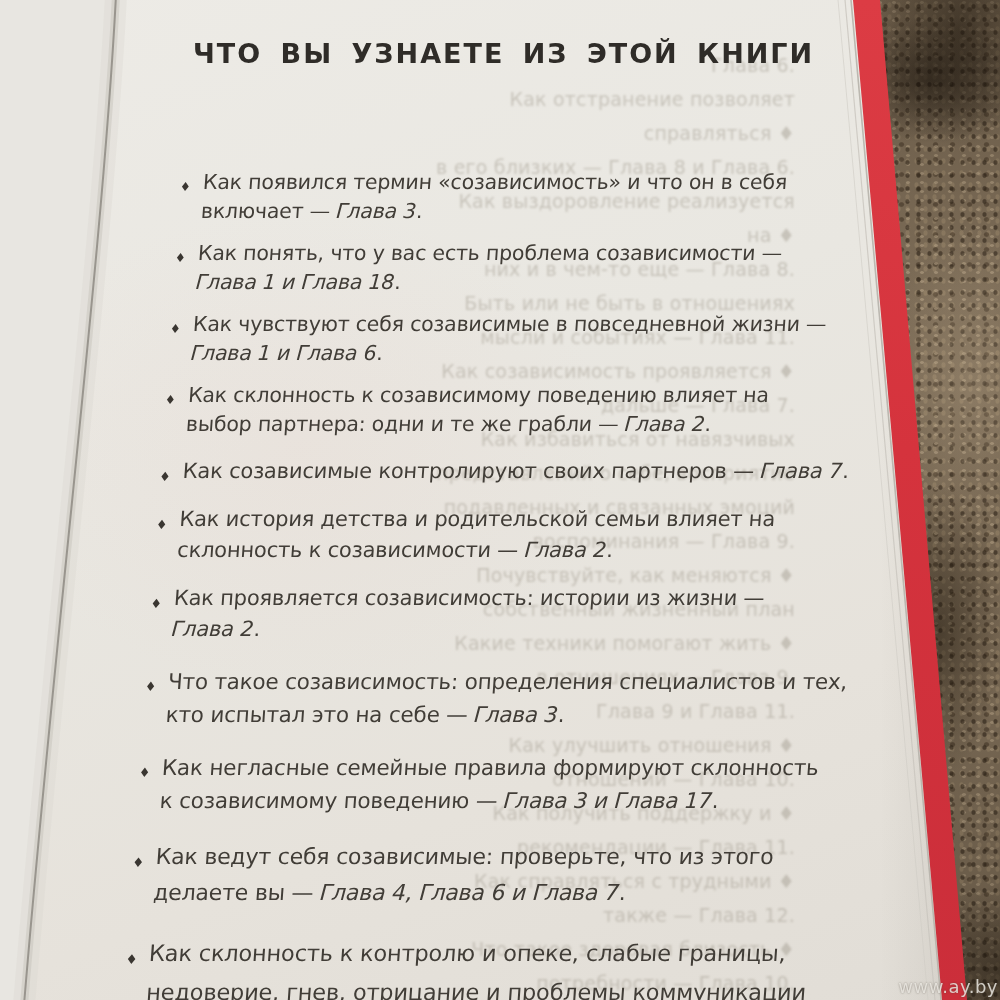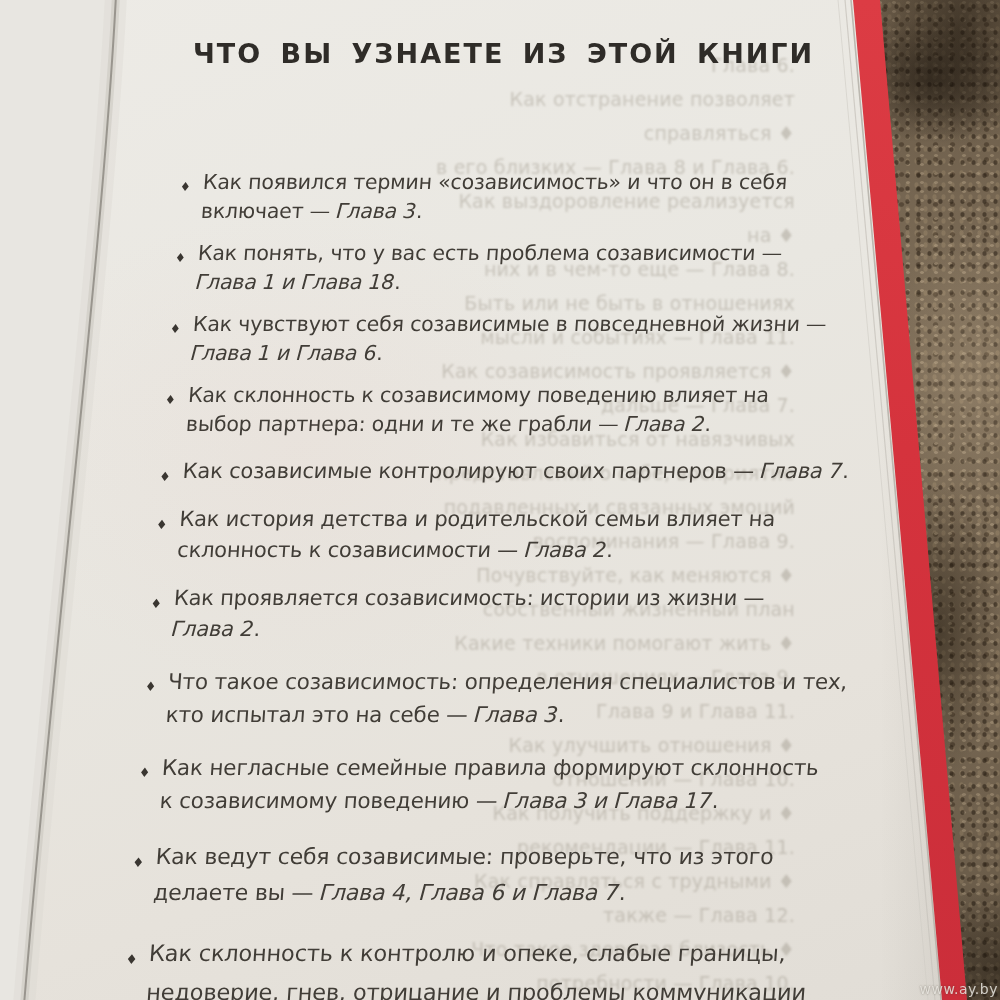--- a/index.html
+++ b/index.html
@@ -55,21 +55,21 @@
   .item .diamond{position:absolute;left:-23px;top:.42em;font-size:.6em;color:#3a3631;}
   .it{font-style:italic;}
   .item:nth-child(-n+4){font-size:20.5px;line-height:29px;margin-top:13px;}
   .item:nth-child(1){margin-top:0;}
   .item:nth-child(n+5){font-size:21px;line-height:31px;margin-top:17px;}
   .item:nth-child(n+8){font-size:21.5px;line-height:33px;margin-top:20px;}
   .item:nth-child(10){font-size:22px;line-height:36px;margin-top:22px;}
   .item:nth-child(n+11){font-size:22.5px;line-height:39px;margin-top:23px;}
 
   .watermark{position:absolute;right:2px;bottom:3px;z-index:7;
-    font-size:14px;color:rgba(240,238,232,.82);letter-spacing:.5px;
+    font-size:18px;color:rgba(240,238,232,.82);letter-spacing:.5px;
     text-shadow:0 0 2px rgba(70,60,50,.55);}
 </style>
 </head>
 <body>
 
 <div class="scene">
   <div class="carpet"></div>
   <div class="carpet-shade"></div>
 
   <div class="page">

